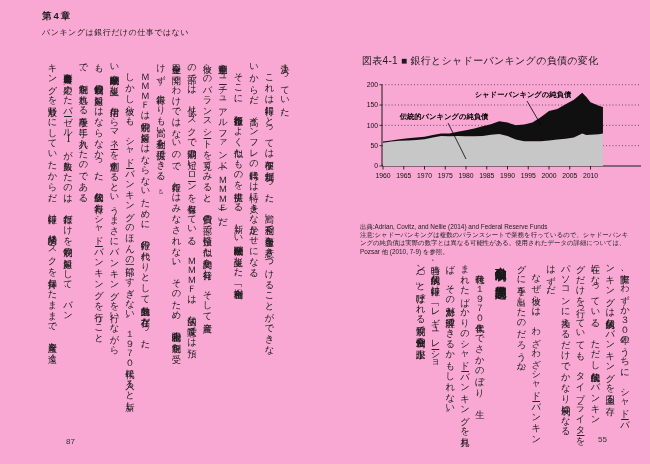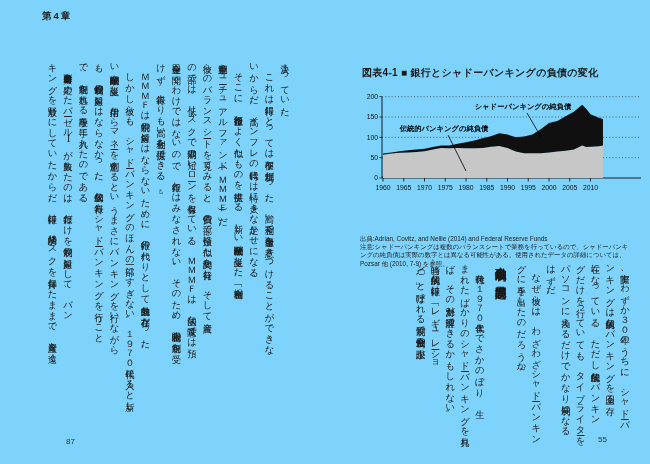--- a/index.html
+++ b/index.html
@@ -4,21 +4,21 @@
 <style>
   html,body{margin:0;padding:0;}
   body{
     width:650px;height:464px;
     background:#fbfbfa;
     font-family:"Liberation Serif","DejaVu Serif",serif;
     color:#1a1a1a;
     overflow:hidden;
     position:relative;
   }
-  .spread{position:absolute;inset:0;background:#7dd3fc;}
+  .spread{position:absolute;inset:0;background:#f9a8d4;}
 
   
   .vblock{
     position:absolute;
     writing-mode:vertical-rl;
     text-orientation:mixed;
   }
   .tcol{
     font-size:9.3px;
     line-height:15.5px;
@@ -54,23 +54,22 @@
     font-family:"Liberation Sans","DejaVu Sans",sans-serif;
     font-size:8px;color:#333;
   }
   .pagenum-left{left:66px;top:437px;}
   .pagenum-right{left:598px;top:435px;}
 
   
   .figure{position:absolute;left:360px;top:54px;width:288px;}
   .fig-title{
     font-family:"Liberation Sans","DejaVu Sans",sans-serif;
-    font-weight:bold;font-size:10px;letter-spacing:0.3px;
+    font-weight:normal;font-size:10px;letter-spacing:0.3px;
     padding-left:2px;
-    margin-top:12px;
   }
   .fig-subtitle{
     font-family:"Liberation Sans","DejaVu Sans",sans-serif;
     font-weight:bold;font-size:8.3px;letter-spacing:0.3px;
     margin:2px 0 0 32px;
   }
   #chart{display:block;margin-top:2px;}
   .fig-source,.fig-note{
     font-family:"Liberation Sans","DejaVu Sans",sans-serif;
     font-size:6.4px;line-height:8.2px;color:#222;
@@ -79,20 +78,21 @@
   .fig-source{margin-top:3px;}
 </style>
 </head>
 <body>
 
 <div class="spread">
 
   <div>
     <div class="chap-header">
       <div class="chap-num">第4章</div>
+      <div class="chap-title">バンキングは銀行だけの仕事ではない</div>
     </div>
     <div class="vblock left-cols" id="left-cols">
         <div class="tcol">決まっていた。</div>
         <div class="tcol">　これは銀行にとっては不便な規制だった。高い金利で預金者を惹きつけることができな</div>
         <div class="tcol">いからだ。高インフレの時代には特に大きな足かせになる。</div>
         <div class="tcol">　そこに、銀行預金とよく似たものを提供する、新しい金融機関が誕生した。「市場金利</div>
         <div class="tcol">連動型ミューチュアルファンド(ＭＭＭＦ)」だ。</div>
         <div class="tcol">彼らのバランスシートを見てみると、負債の部で預金に似た契約を発行し、そして資産</div>
         <div class="tcol">の部では、低リスクで満期の短いローンを保有している。ＭＭＭＦは、法的な意味では預</div>
         <div class="tcol">金口座を開くわけではないので、銀行とはみなされない。そのため、上限金利の規制を受</div>

